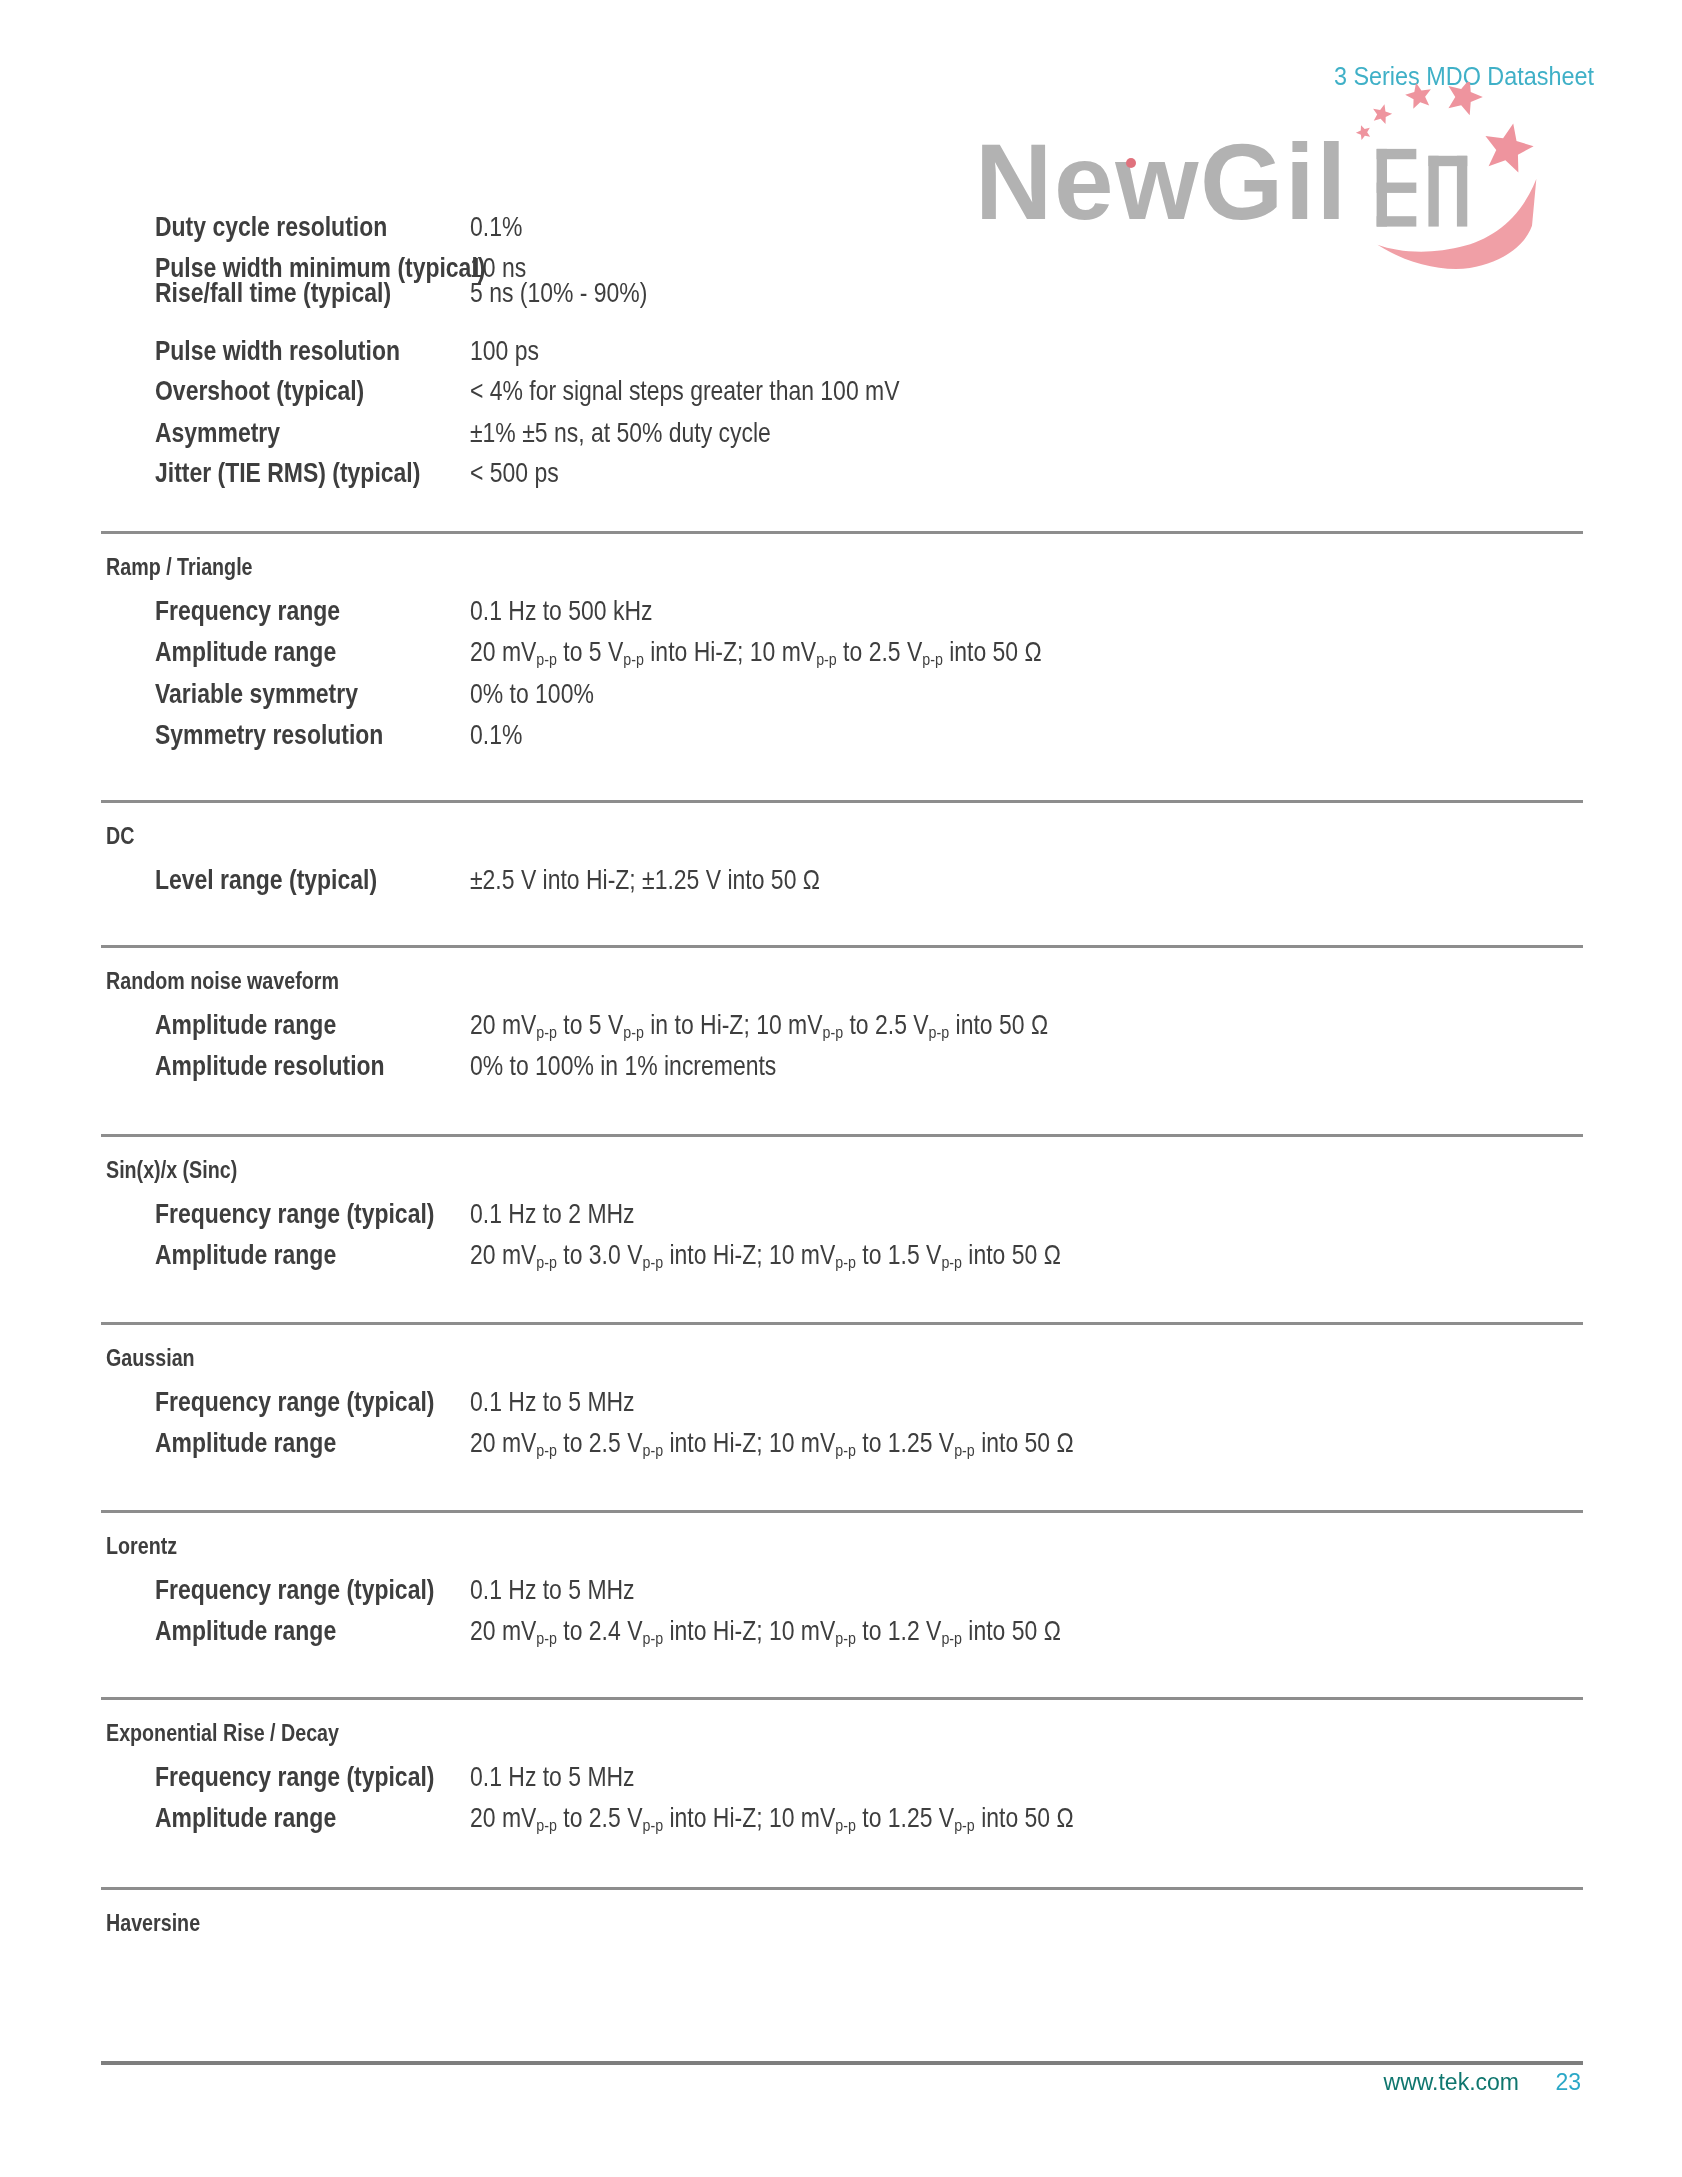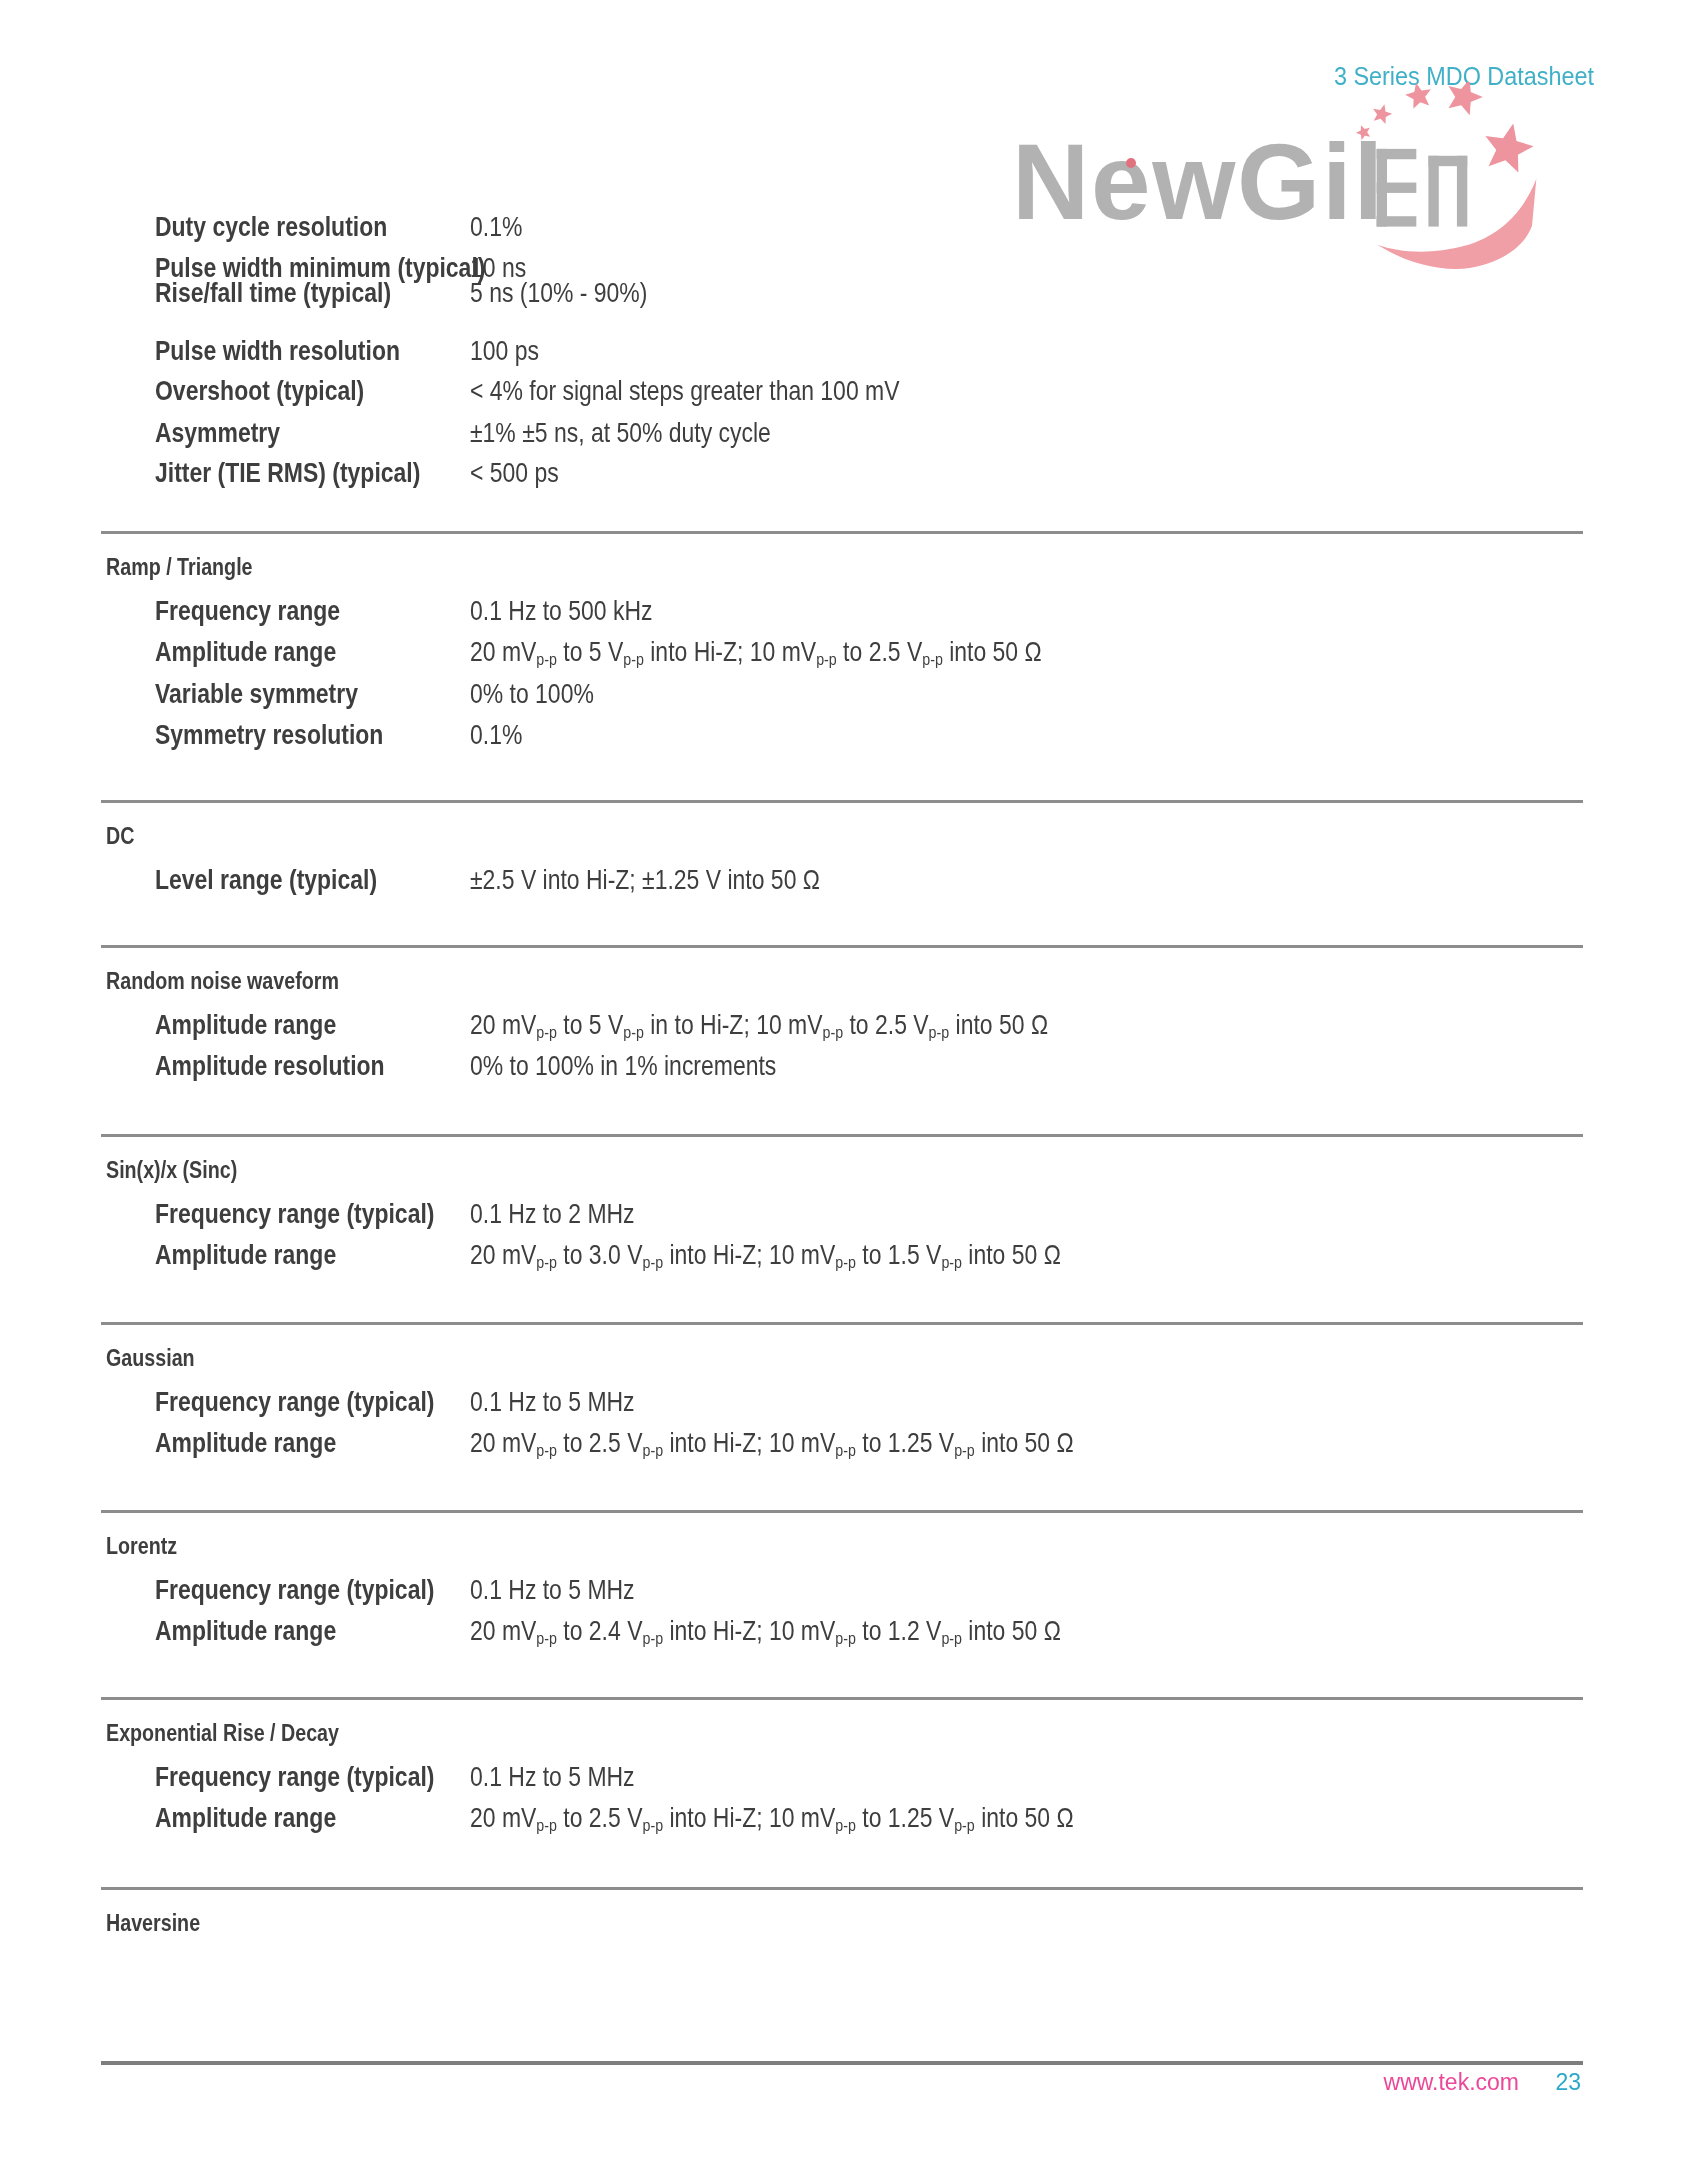--- a/index.html
+++ b/index.html
@@ -19,21 +19,21 @@
     transform:scaleX(.9);transform-origin:100% 0;
   }
   
   .logo{
     position:absolute;left:0;top:0;width:1683px;height:363px;
     filter:blur(0.7px);opacity:.95;
   }
   .logo-wordmark{
     position:absolute;left:975px;top:129px;
     font-size:107px;line-height:107px;font-weight:bold;
-    letter-spacing:1.7px;color:#AEAEAE;white-space:nowrap;margin-left:37px;
+    letter-spacing:1.7px;color:#AEAEAE;white-space:nowrap;
   }
   .logo-dot{
     position:absolute;left:1126px;top:158px;width:10.4px;height:10.4px;
     border-radius:50%;background:#DF6B77;
   }
   .logo-svg{position:absolute;left:1349px;top:82px;width:221px;height:208px;}
   
   .spec-row{
     position:absolute;white-space:nowrap;
     font-size:28px;line-height:29px;color:#3E3E3E;
@@ -66,21 +66,21 @@
   .section .spec-row{left:54px;}
   
   .footer-rule{
     position:absolute;left:101px;top:2061px;width:1482px;height:3.5px;
     background:#7E7E7E;
   }
   .footer{
     position:absolute;top:2068px;right:102px;
     font-size:23px;line-height:29px;color:#2BA8C7;white-space:nowrap;
   }
-  .footer a{color:#ec4899;text-decoration:none;text-align:right;}
+  .footer a{color:#0f766e;text-decoration:none;text-align:right;}
   .footer .page-num{margin-left:30px;}
 </style>
 </head>
 <body>
 
 <div class="page">
 
   <div class="doc-header">3 Series MDO Datasheet</div>
 
   <div class="logo">

